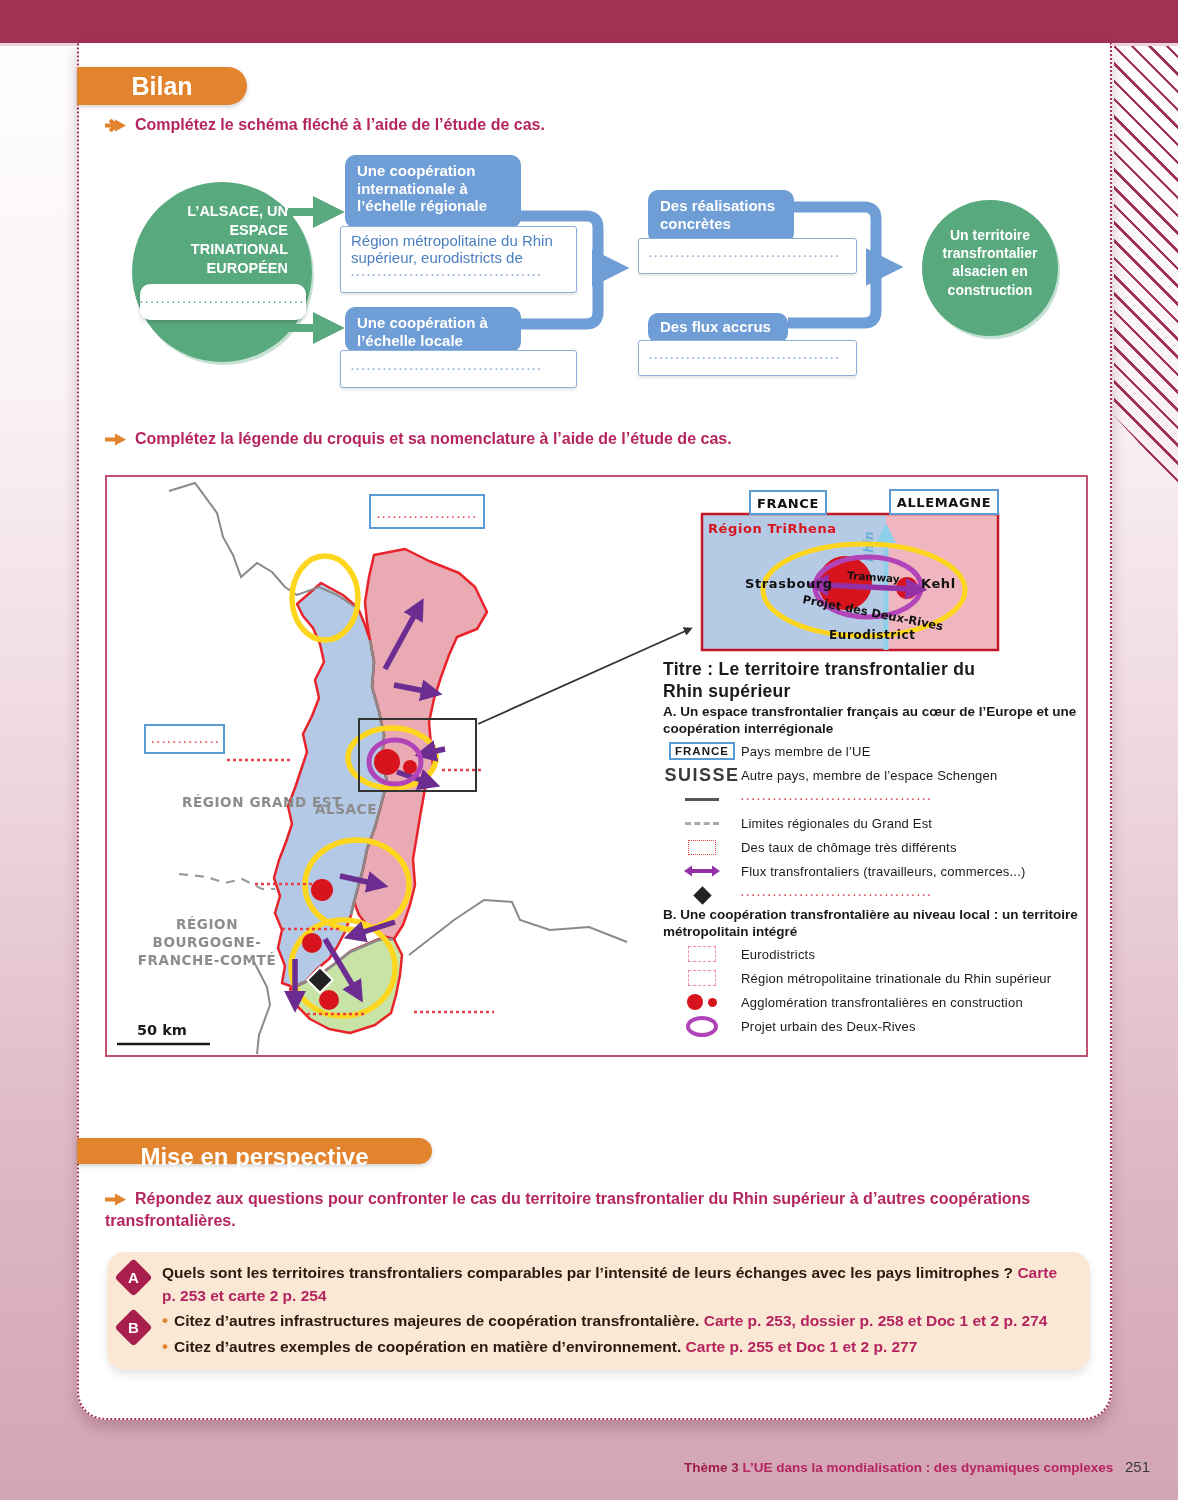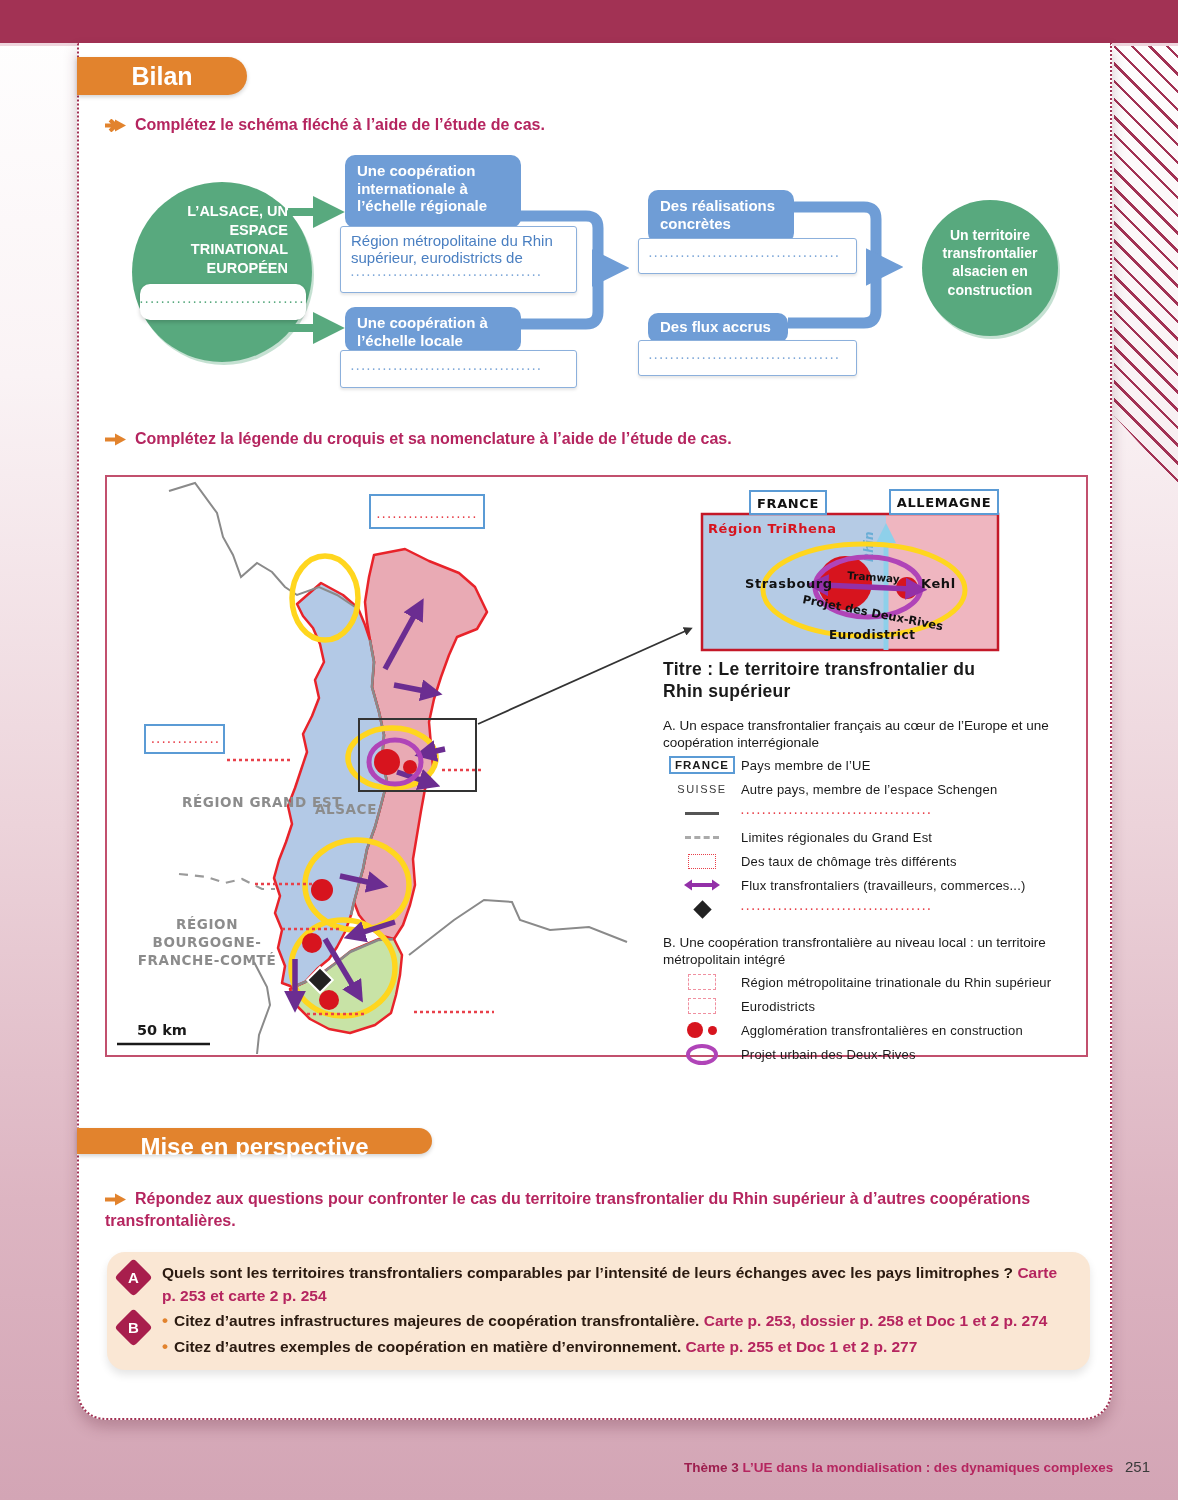--- a/index.html
+++ b/index.html
@@ -8,45 +8,45 @@
     background:linear-gradient(180deg,#ffffff 0%,#faf3f5 25%,#ecd3da 55%,#ddb5c2 80%,#d3a5b5 100%);}
   .abs{position:absolute;}
   .topbar{position:absolute;left:0;top:0;width:100%;height:43px;background:#a23254;border-bottom:3px solid #eed5dd;}
   .stripes{position:absolute;left:1114px;top:46px;width:64px;height:440px;
     background:repeating-linear-gradient(45deg,rgba(162,50,84,0) 0 10px,#a23254 10px 12.5px);
     clip-path:polygon(0 0,100% 0,100% 100%,0 84%);}
   .panel{position:absolute;left:77px;top:43px;width:1035px;height:1377px;background:#ffffff;
     border:2px dotted #a23254;border-top:none;border-radius:0 0 28px 28px;box-sizing:border-box;
     box-shadow:0 8px 14px rgba(90,30,50,.25);}
   .banner{position:absolute;background:#e2832d;color:#fff;font-weight:bold;text-align:center;
-    border-radius:0 22px 22px 0;box-shadow:0 2px 4px rgba(0,0,0,.18);}
+    border-radius:0 22px 22px 0;box-shadow:0 2px 4px rgba(0,0,0,.18);margin-top:10px;}
   .instr{position:absolute;color:#b5255f;font-weight:bold;font-size:16px;line-height:1.4;}
   .instr .arrow-ico{display:inline-block;vertical-align:-2px;margin-right:8px;}
   .fc-box{position:absolute;background:#6f9dd6;color:#fff;font-weight:bold;font-size:15px;
     line-height:1.18;border-radius:10px;padding:7px 12px;box-sizing:border-box;}
   .fc-sub{position:absolute;background:#fff;border:1.6px solid #8cb0dc;border-radius:3px;
     color:#4a7fc1;font-size:15px;line-height:1.16;padding:5px 10px;box-sizing:border-box;
     box-shadow:0 2px 3px rgba(0,0,0,.10);}
   .fc-circle{position:absolute;border-radius:50%;background:#58a97e;color:#fff;font-weight:bold;
     text-align:center;box-shadow:2px 3px 0 rgba(88,169,126,.35);}
   .dots{font-weight:bold;font-size:10px;letter-spacing:2px;white-space:nowrap;overflow:hidden;display:block;}
   .dots.blue{color:#7fa8d8;} .dots.green{color:#58a97e;} .dots.red{color:#e8404a;}
   .map-box{position:absolute;left:105px;top:475px;width:983px;height:582px;background:#fff;
     border:2px solid #c2506e;box-sizing:border-box;}
   .ph-box{position:absolute;border:2px solid #5b9bd5;background:#fff;box-sizing:border-box;
     display:flex;align-items:flex-end;justify-content:center;padding-bottom:4px;}
   .legend{position:absolute;left:556px;top:182px;width:424px;color:#1a1a1a;}
   .legend .ttl{font-size:17.5px;font-weight:bold;letter-spacing:.3px;line-height:1.25;}
-  .legend .sec{font-size:13.5px;font-weight:normal;line-height:1.3;margin-top:14px;}
+  .legend .sec{font-size:13.5px;font-weight:bold;line-height:1.3;}
   .lrow{display:flex;align-items:center;min-height:21px;margin-top:3px;}
   .lsym{width:78px;flex:0 0 78px;display:flex;align-items:center;justify-content:center;}
   .ltxt{font-size:13px;letter-spacing:.2px;}
   .fr-box{border:2px solid #5b9bd5;background:#fff;font-size:11.5px;font-weight:bold;
     letter-spacing:1px;padding:1px 4px;}
-  .suisse{font-size:11px;font-weight:normal;letter-spacing:1.5px;color:#3a3a3a;}
+  .suisse{font-size:18px;font-weight:bold;letter-spacing:1.5px;color:#3a3a3a;}
   .q-box{position:absolute;left:107px;top:1252px;width:983px;height:118px;background:#fae7d4;
     border-radius:18px;box-shadow:0 5px 9px rgba(0,0,0,.10);}
   .diamond{position:absolute;width:27px;height:27px;background:#a81e4d;transform:rotate(45deg);
     border-radius:4px;display:flex;align-items:center;justify-content:center;}
   .diamond span{transform:rotate(-45deg);color:#fff;font-weight:bold;font-size:15px;}
   .q-text{position:absolute;font-size:15.5px;font-weight:bold;color:#2a1a10;line-height:1.5;}
   .q-ref{color:#b5255f;}
   .bullet{color:#e2832d;font-size:17px;margin-right:6px;}
   .footer{position:absolute;top:1458px;right:28px;font-size:13.5px;font-weight:bold;color:#b5255f;margin-left:22px;}
   .footer .thm{color:#9d1e4e;} .footer .pg{color:#3a3a3a;font-size:15px;margin-left:8px;font-weight:normal;}
@@ -294,27 +294,27 @@
             <span style="width:13px;height:13px;background:#222;transform:rotate(45deg);"></span>
           </span>
         <span class="dots red" style="max-width:210px;">····································</span>
       </div>
 
       <div class="sec">B. Une coopération transfrontalière au niveau local : un territoire métropolitain intégré</div>
       <div class="lrow">
         <span class="lsym">
             <span style="width:26px;height:14px;border:1.6px dashed #f090a0;"></span>
           </span>
+        <span class="ltxt">Eurodistricts</span>
+      </div>
+      <div class="lrow">
+        <span class="lsym">
+            <span style="width:26px;height:14px;border:1.6px dashed #f090a0;"></span>
+          </span>
         <span class="ltxt">Région métropolitaine trinationale du Rhin supérieur</span>
-      </div>
-      <div class="lrow">
-        <span class="lsym">
-            <span style="width:26px;height:14px;border:1.6px dashed #f090a0;"></span>
-          </span>
-        <span class="ltxt">Eurodistricts</span>
       </div>
       <div class="lrow">
         <span class="lsym">
           <span style="width:16px;height:16px;border-radius:50%;background:#d7141e;margin-right:5px;"></span>
           <span style="width:9px;height:9px;border-radius:50%;background:#d7141e;"></span>
           </span>
         <span class="ltxt">Agglomération transfrontalières en construction</span>
       </div>
       <div class="lrow">
         <span class="lsym">

